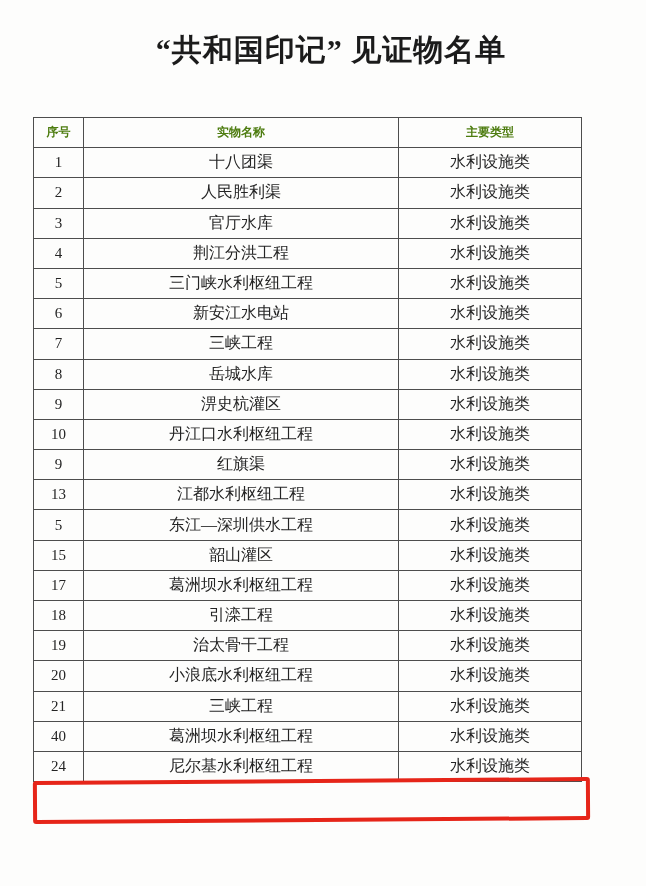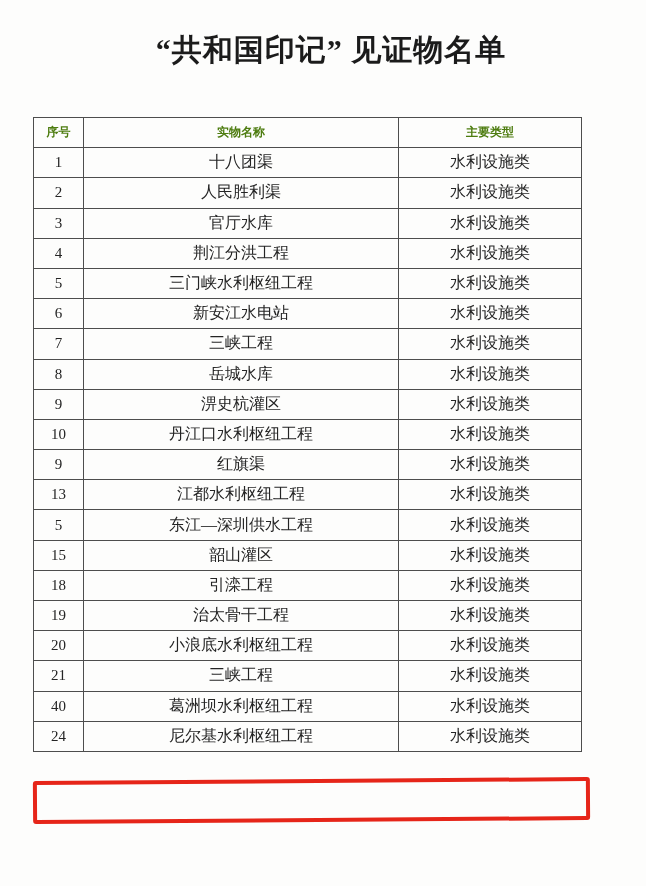--- a/index.html
+++ b/index.html
@@ -155,20 +155,25 @@
           <td class="num">5</td>
           <td>东江—深圳供水工程</td>
           <td>水利设施类</td>
         </tr>
         <tr>
           <td class="num">15</td>
           <td>韶山灌区</td>
           <td>水利设施类</td>
         </tr>
         <tr>
+          <td class="num">17</td>
+          <td>葛洲坝水利枢纽工程</td>
+          <td>水利设施类</td>
+        </tr>
+        <tr>
           <td class="num">18</td>
           <td>引滦工程</td>
           <td>水利设施类</td>
         </tr>
         <tr>
           <td class="num">19</td>
           <td>治太骨干工程</td>
           <td>水利设施类</td>
         </tr>
         <tr>

